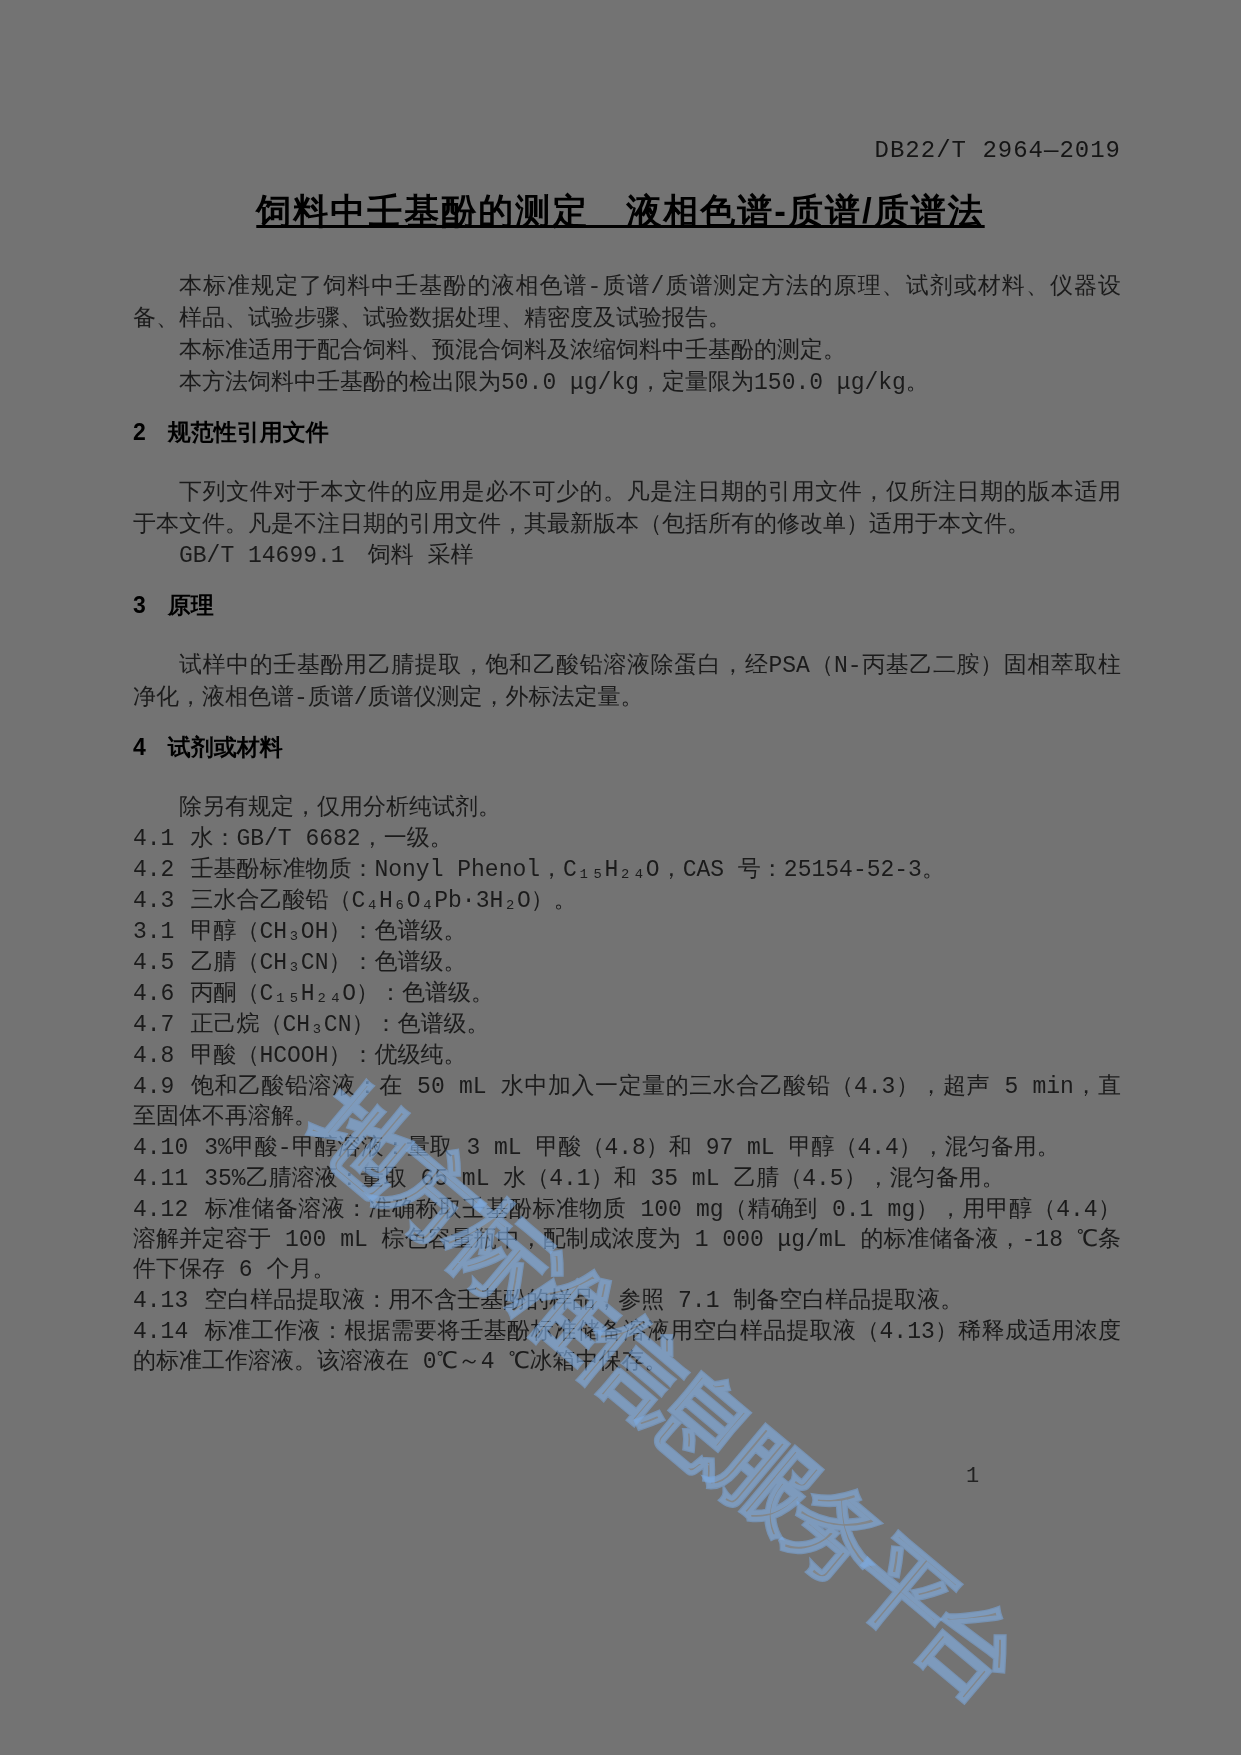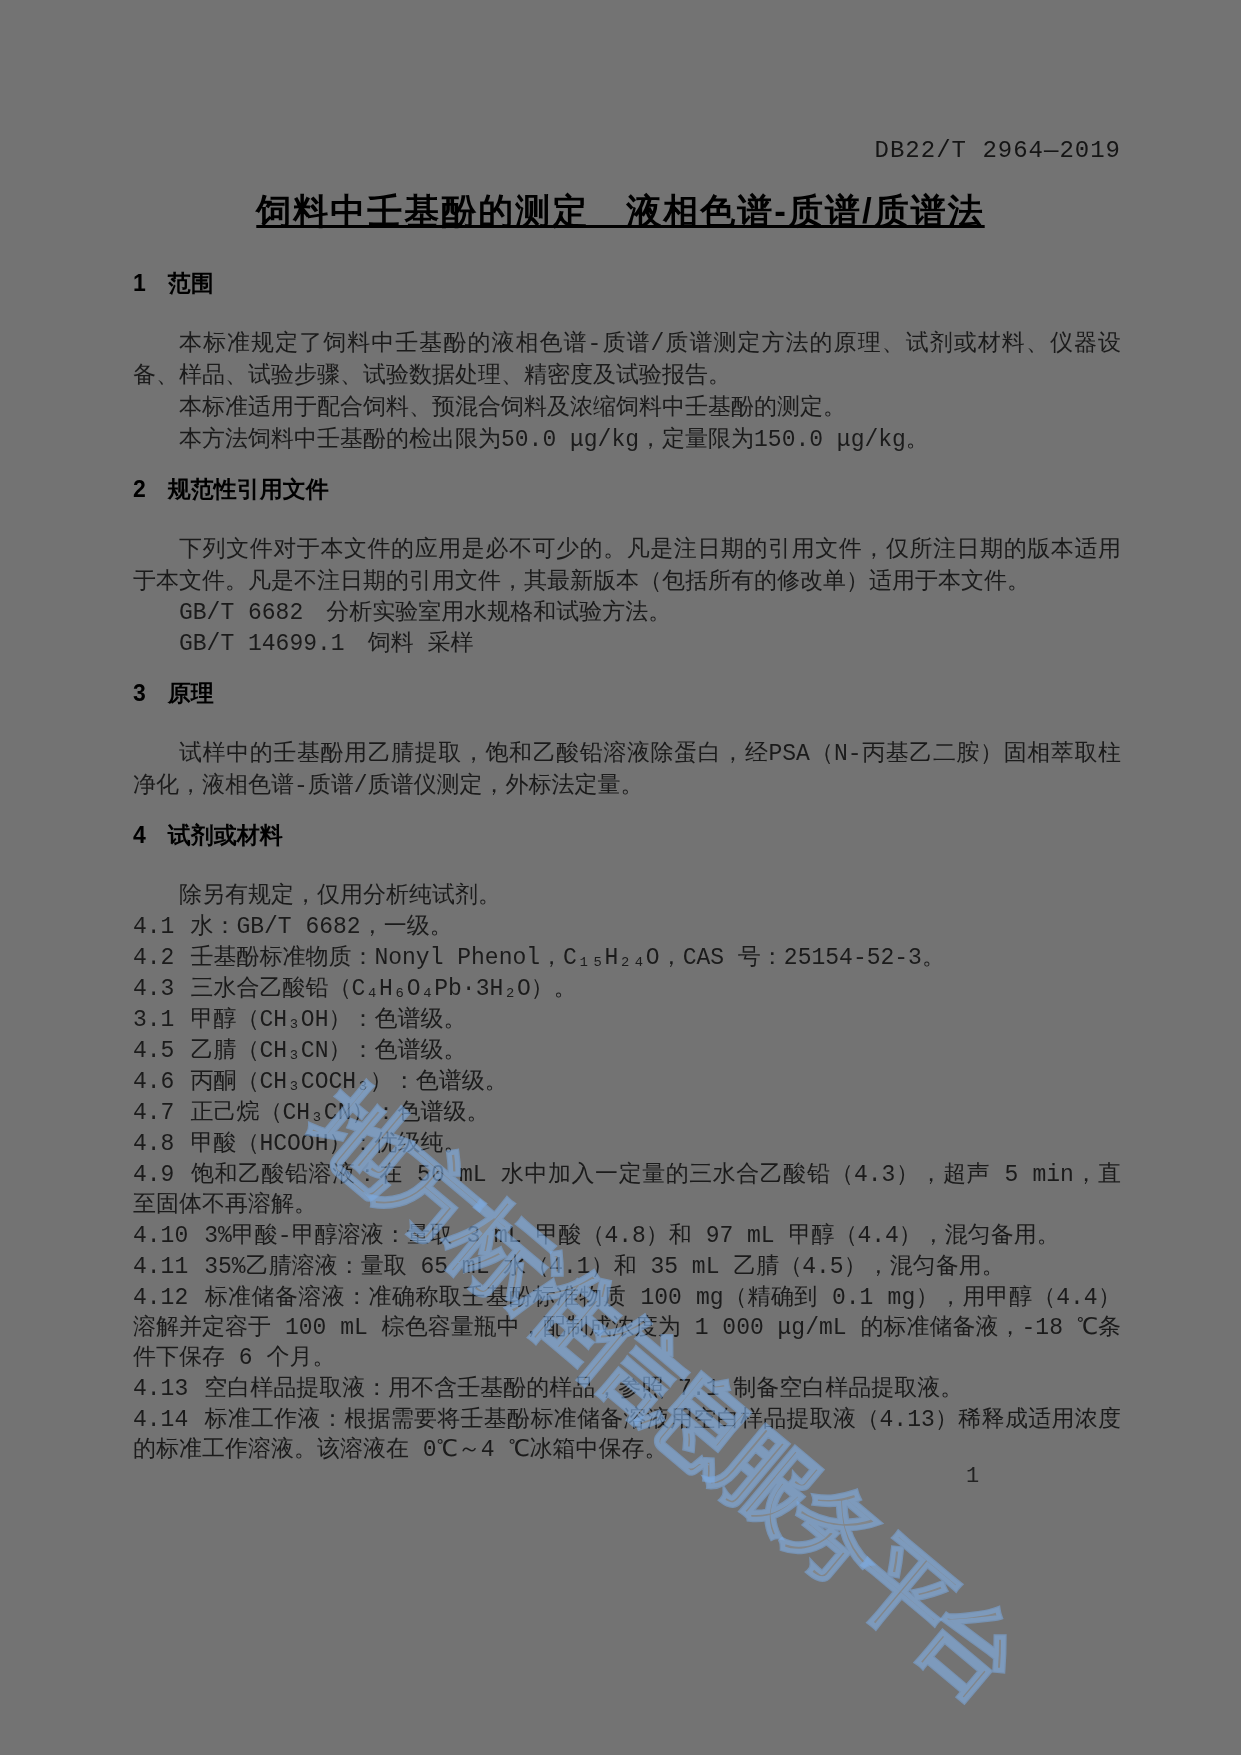--- a/index.html
+++ b/index.html
@@ -58,50 +58,46 @@
 <body>
 
 <div class="page">
 
   <div class="docnum">DB22/T 2964—2019</div>
 
   <h1 class="title">饲料中壬基酚的测定　液相色谱-质谱/质谱法</h1>
 
   <div class="content">
 
-    <h2 class="sec">
-      <span class="sec-num">1</span><span>范围</span>
-    </h2>
     <p class="para">本标准规定了饲料中壬基酚的液相色谱-质谱/质谱测定方法的原理、试剂或材料、仪器设备、样品、试验步骤、试验数据处理、精密度及试验报告。</p>
     <p class="para">本标准适用于配合饲料、预混合饲料及浓缩饲料中壬基酚的测定。</p>
     <p class="para">本方法饲料中壬基酚的检出限为50.0 μg/kg，定量限为150.0 μg/kg。</p>
 
     <h2 class="sec sec-gap">
       <span class="sec-num">2</span><span>规范性引用文件</span>
     </h2>
     <p class="para">下列文件对于本文件的应用是必不可少的。凡是注日期的引用文件，仅所注日期的版本适用于本文件。凡是不注日期的引用文件，其最新版本（包括所有的修改单）适用于本文件。</p>
-    <p class="ref">GB/T 6682　分析实验室用水规格和试验方法。</p>
     <p class="ref">GB/T 14699.1　饲料 采样</p>
 
     <h2 class="sec sec-gap">
       <span class="sec-num">3</span><span>原理</span>
     </h2>
     <p class="para">试样中的壬基酚用乙腈提取，饱和乙酸铅溶液除蛋白，经PSA（N-丙基乙二胺）固相萃取柱净化，液相色谱-质谱/质谱仪测定，外标法定量。</p>
 
     <h2 class="sec sec-gap">
       <span class="sec-num">4</span><span>试剂或材料</span>
     </h2>
     <p class="para">除另有规定，仅用分析纯试剂。</p>
 
     <p class="item"><span class="num">4.1</span><span>水：GB/T 6682，一级。</span></p>
     <p class="item"><span class="num">4.2</span><span>壬基酚标准物质：Nonyl Phenol，C₁₅H₂₄O，CAS 号：25154-52-3。</span></p>
     <p class="item"><span class="num">4.3</span><span>三水合乙酸铅（C₄H₆O₄Pb·3H₂O）。</span></p>
     <p class="item"><span class="num">3.1</span><span>甲醇（CH₃OH）：色谱级。</span></p>
     <p class="item"><span class="num">4.5</span><span>乙腈（CH₃CN）：色谱级。</span></p>
-    <p class="item"><span class="num">4.6</span><span>丙酮（CH₃COCH₃）：色谱级。</span></p>
+    <p class="item"><span class="num">4.6</span><span>丙酮（C₁₅H₂₄O）：色谱级。</span></p>
     <p class="item"><span class="num">4.7</span><span>正己烷（CH₃CN）：色谱级。</span></p>
     <p class="item"><span class="num">4.8</span><span>甲酸（HCOOH）：优级纯。</span></p>
     <p class="item"><span class="num">4.9</span><span>饱和乙酸铅溶液：在 50 mL 水中加入一定量的三水合乙酸铅（4.3），超声 5 min，直至固体不再溶解。</span></p>
     <p class="item"><span class="num">4.10</span><span>3%甲酸-甲醇溶液：量取 3 mL 甲酸（4.8）和 97 mL 甲醇（4.4），混匀备用。</span></p>
     <p class="item"><span class="num">4.11</span><span>35%乙腈溶液：量取 65 mL 水（4.1）和 35 mL 乙腈（4.5），混匀备用。</span></p>
     <p class="item"><span class="num">4.12</span><span>标准储备溶液：准确称取壬基酚标准物质 100 mg（精确到 0.1 mg），用甲醇（4.4）溶解并定容于 100 mL 棕色容量瓶中，配制成浓度为 1 000 μg/mL 的标准储备液，-18 ℃条件下保存 6 个月。</span></p>
     <p class="item"><span class="num">4.13</span><span>空白样品提取液：用不含壬基酚的样品，参照 7.1 制备空白样品提取液。</span></p>
     <p class="item"><span class="num">4.14</span><span>标准工作液：根据需要将壬基酚标准储备溶液用空白样品提取液（4.13）稀释成适用浓度的标准工作溶液。该溶液在 0℃～4 ℃冰箱中保存。</span></p>
 
   </div>

